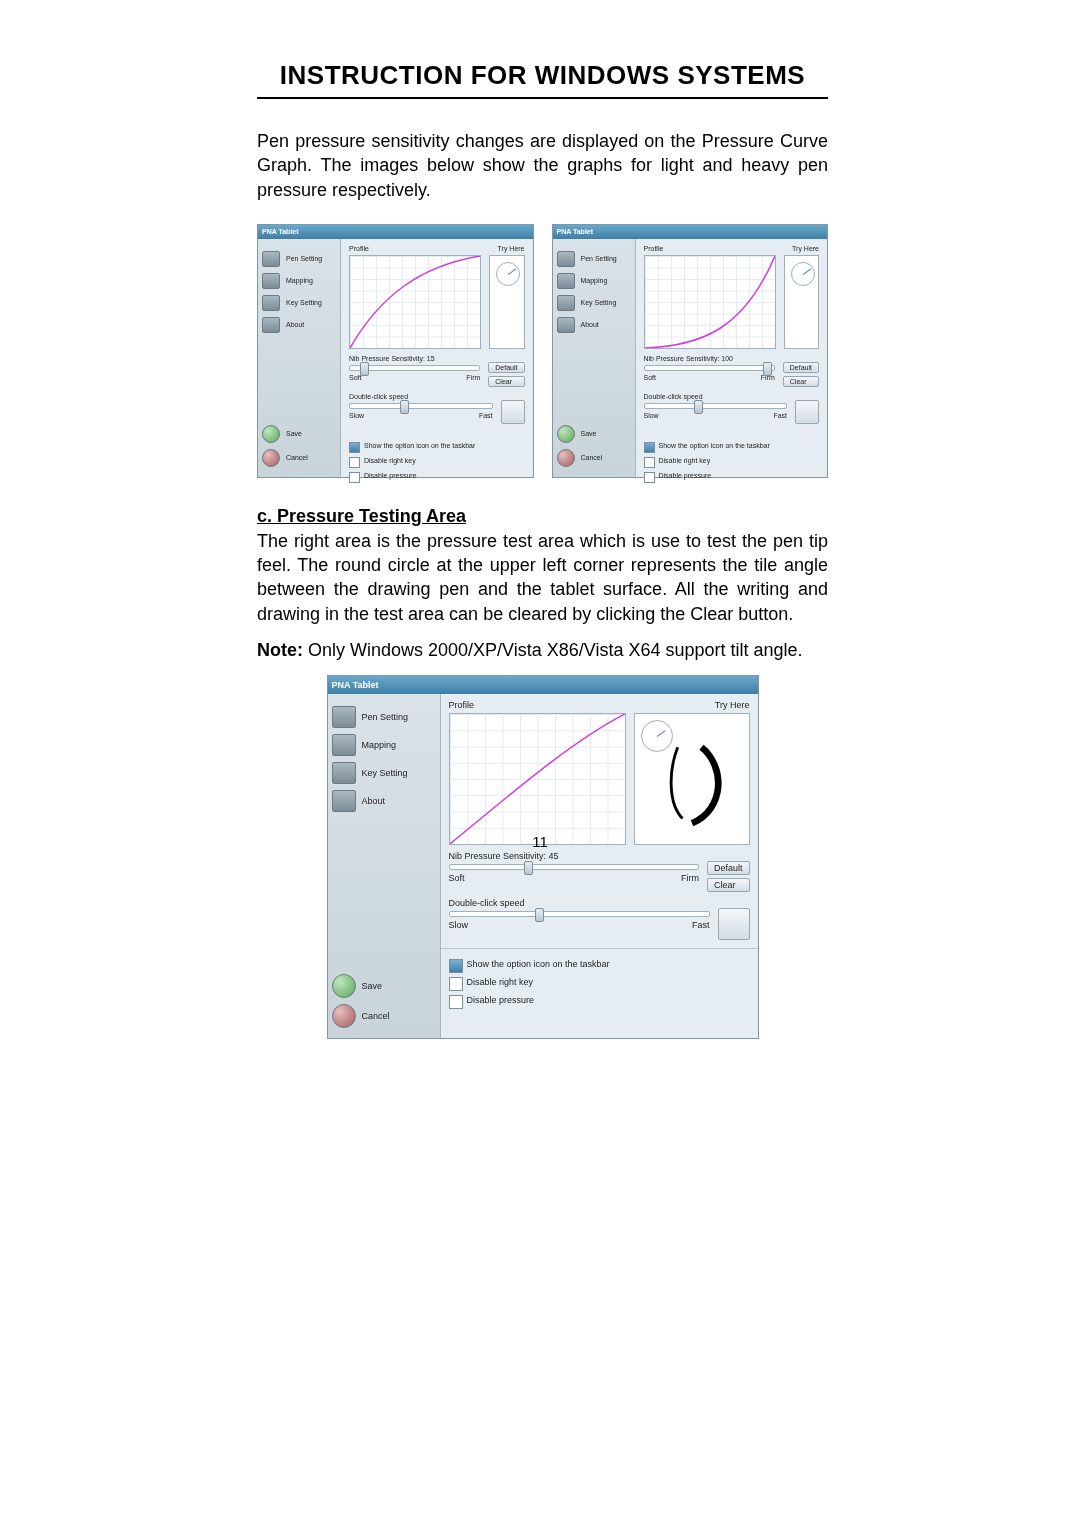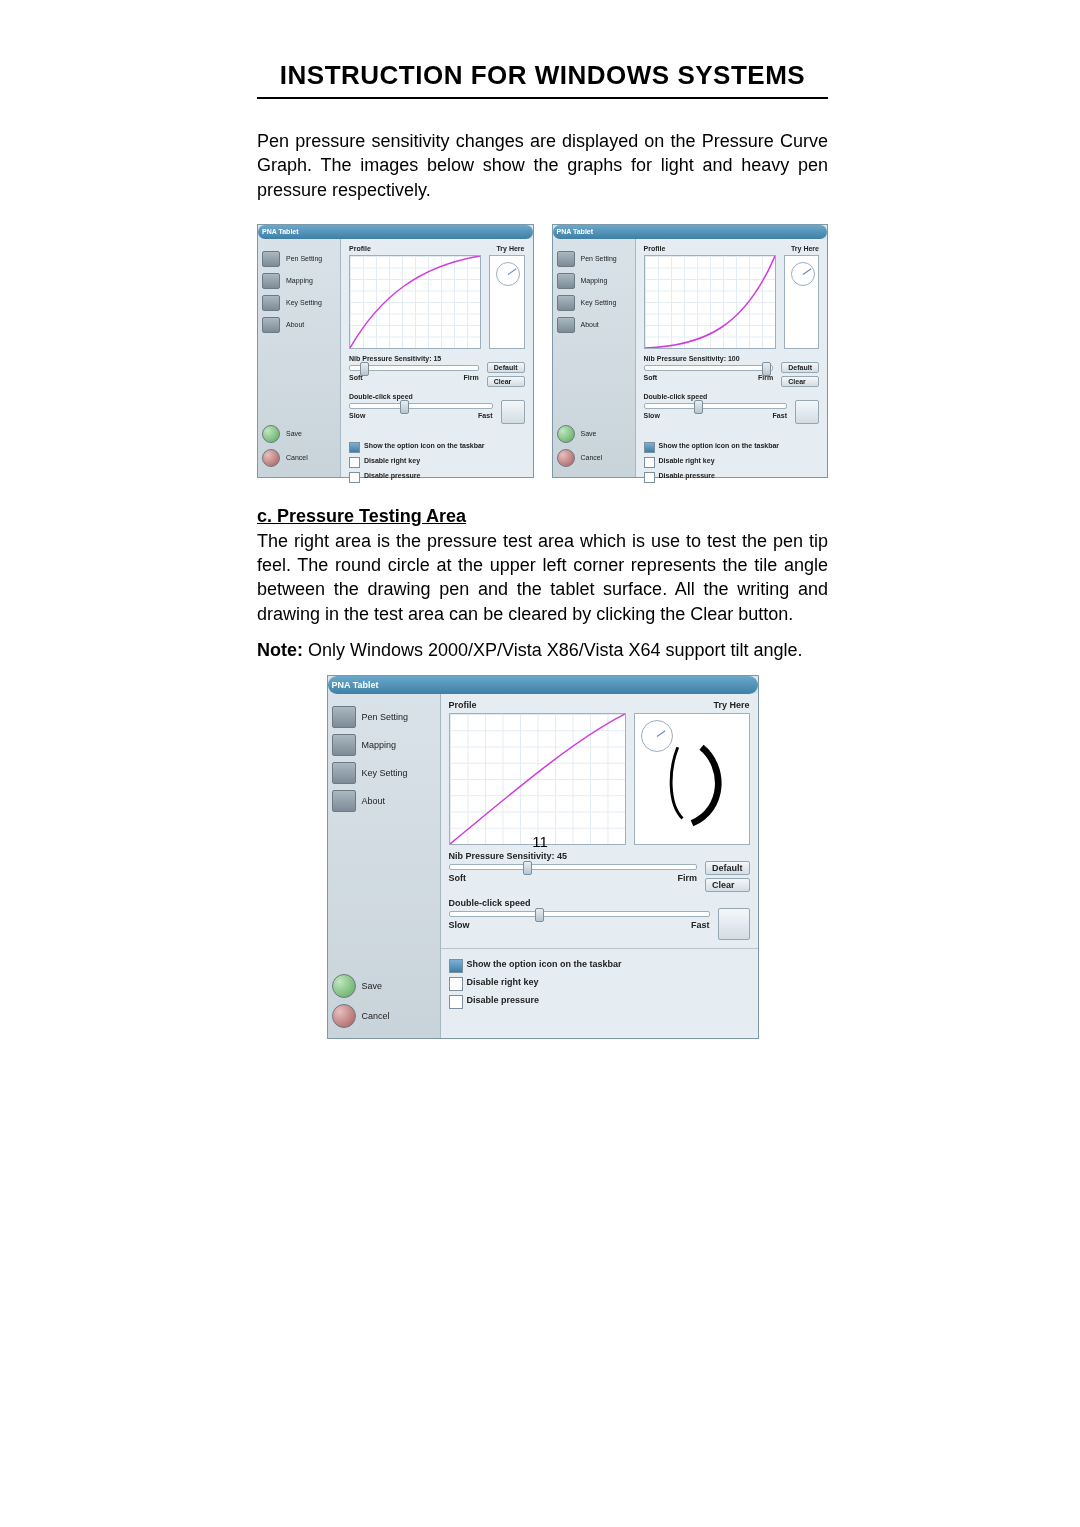--- a/index.html
+++ b/index.html
@@ -9,37 +9,37 @@
   .hr{height:2px;background:#000;margin:6px 0 30px 0;}
   .sec-head{font-weight:bold;text-decoration:underline;font-size:18px;margin-top:14px;}
   .body-text{font-size:18px;line-height:1.35;text-align:justify;margin-top:2px;}
   .note{font-size:18px;margin-top:14px;}
   .figs-row{display:flex;gap:18px;justify-content:center;margin:22px 0 28px 0;}
   .footer-num{position:absolute;left:0;right:0;text-align:center;top:833px;font-size:15px;}
   
   .tablet-ui{background:linear-gradient(#d9e3e9,#c9d4da);border:1px solid #7e98a7;font-size:7px;color:#222;position:relative;}
   .tablet-ui.small{width:310px;height:252px;}
   .tablet-ui.big  {width:430px;height:362px;margin:14px auto 24px auto;font-size:9px;}
-  .titlebar{height:14px;background:linear-gradient(#6aa9cc,#3f7fa5);display:flex;align-items:center;padding:0 4px;color:#fff;font-weight:bold;border-radius:9px;}
+  .titlebar{height:14px;background:linear-gradient(#6aa9cc,#3f7fa5);display:flex;align-items:center;padding:0 4px;color:#fff;font-weight:bold;}
   .tablet-ui.big .titlebar{height:18px;}
   .ui-body{display:flex;height:calc(100% - 14px);}
   .tablet-ui.big .ui-body{height:calc(100% - 18px);}
   .sidebar{width:82px;display:flex;flex-direction:column;}
   .tablet-ui.big .sidebar{width:112px;}
   .side-top{flex:1;padding:6px 4px;}
   .side-item{display:flex;align-items:center;gap:6px;margin:6px 0;}
   .side-icon{width:16px;height:14px;background:linear-gradient(#aab8c2,#7c8b95);border-radius:2px;border:1px solid #6b7a84;flex:none;}
   .tablet-ui.big .side-icon{width:22px;height:20px;}
   .side-bottom{padding:4px;}
   .side-btn{display:flex;align-items:center;gap:6px;margin:6px 0;}
   .round{width:16px;height:16px;border-radius:50%;border:1px solid #6b7a84;flex:none;}
   .tablet-ui.big .round{width:22px;height:22px;}
   .round.ok{background:radial-gradient(circle at 30% 30%,#bfe7bf,#5aa65a);}
   .round.no{background:radial-gradient(circle at 30% 30%,#e7bfbf,#a65a5a);}
-  .main{flex:1;background:#e6edf2;border-left:1px solid #a8b8c2;padding:6px 8px 8px 8px;display:flex;flex-direction:column;font-weight:bold;}
+  .main{flex:1;background:#e6edf2;border-left:1px solid #a8b8c2;padding:6px 8px 8px 8px;display:flex;flex-direction:column;}
   .row-top{display:flex;gap:8px;}
   .gridbox{background:#fff;border:1px solid #9cb0bd;position:relative;
     background-image:linear-gradient(#e3ecf2 1px,transparent 1px),linear-gradient(90deg,#e3ecf2 1px,transparent 1px);
     background-size:10% 12.5%;}
   .tablet-ui.small .gridbox{width:130px;height:92px;}
   .tablet-ui.big   .gridbox{width:175px;height:130px;}
   .curve{position:absolute;inset:0;pointer-events:none;}
   .curve path{fill:none;stroke:#d23adf;stroke-width:1.5;}
   .trybox{flex:1;background:#fff;border:1px solid #9cb0bd;position:relative;}
   .tilt{position:absolute;top:6px;left:6px;width:22px;height:22px;border:1px solid #9cb0bd;border-radius:50%;}

